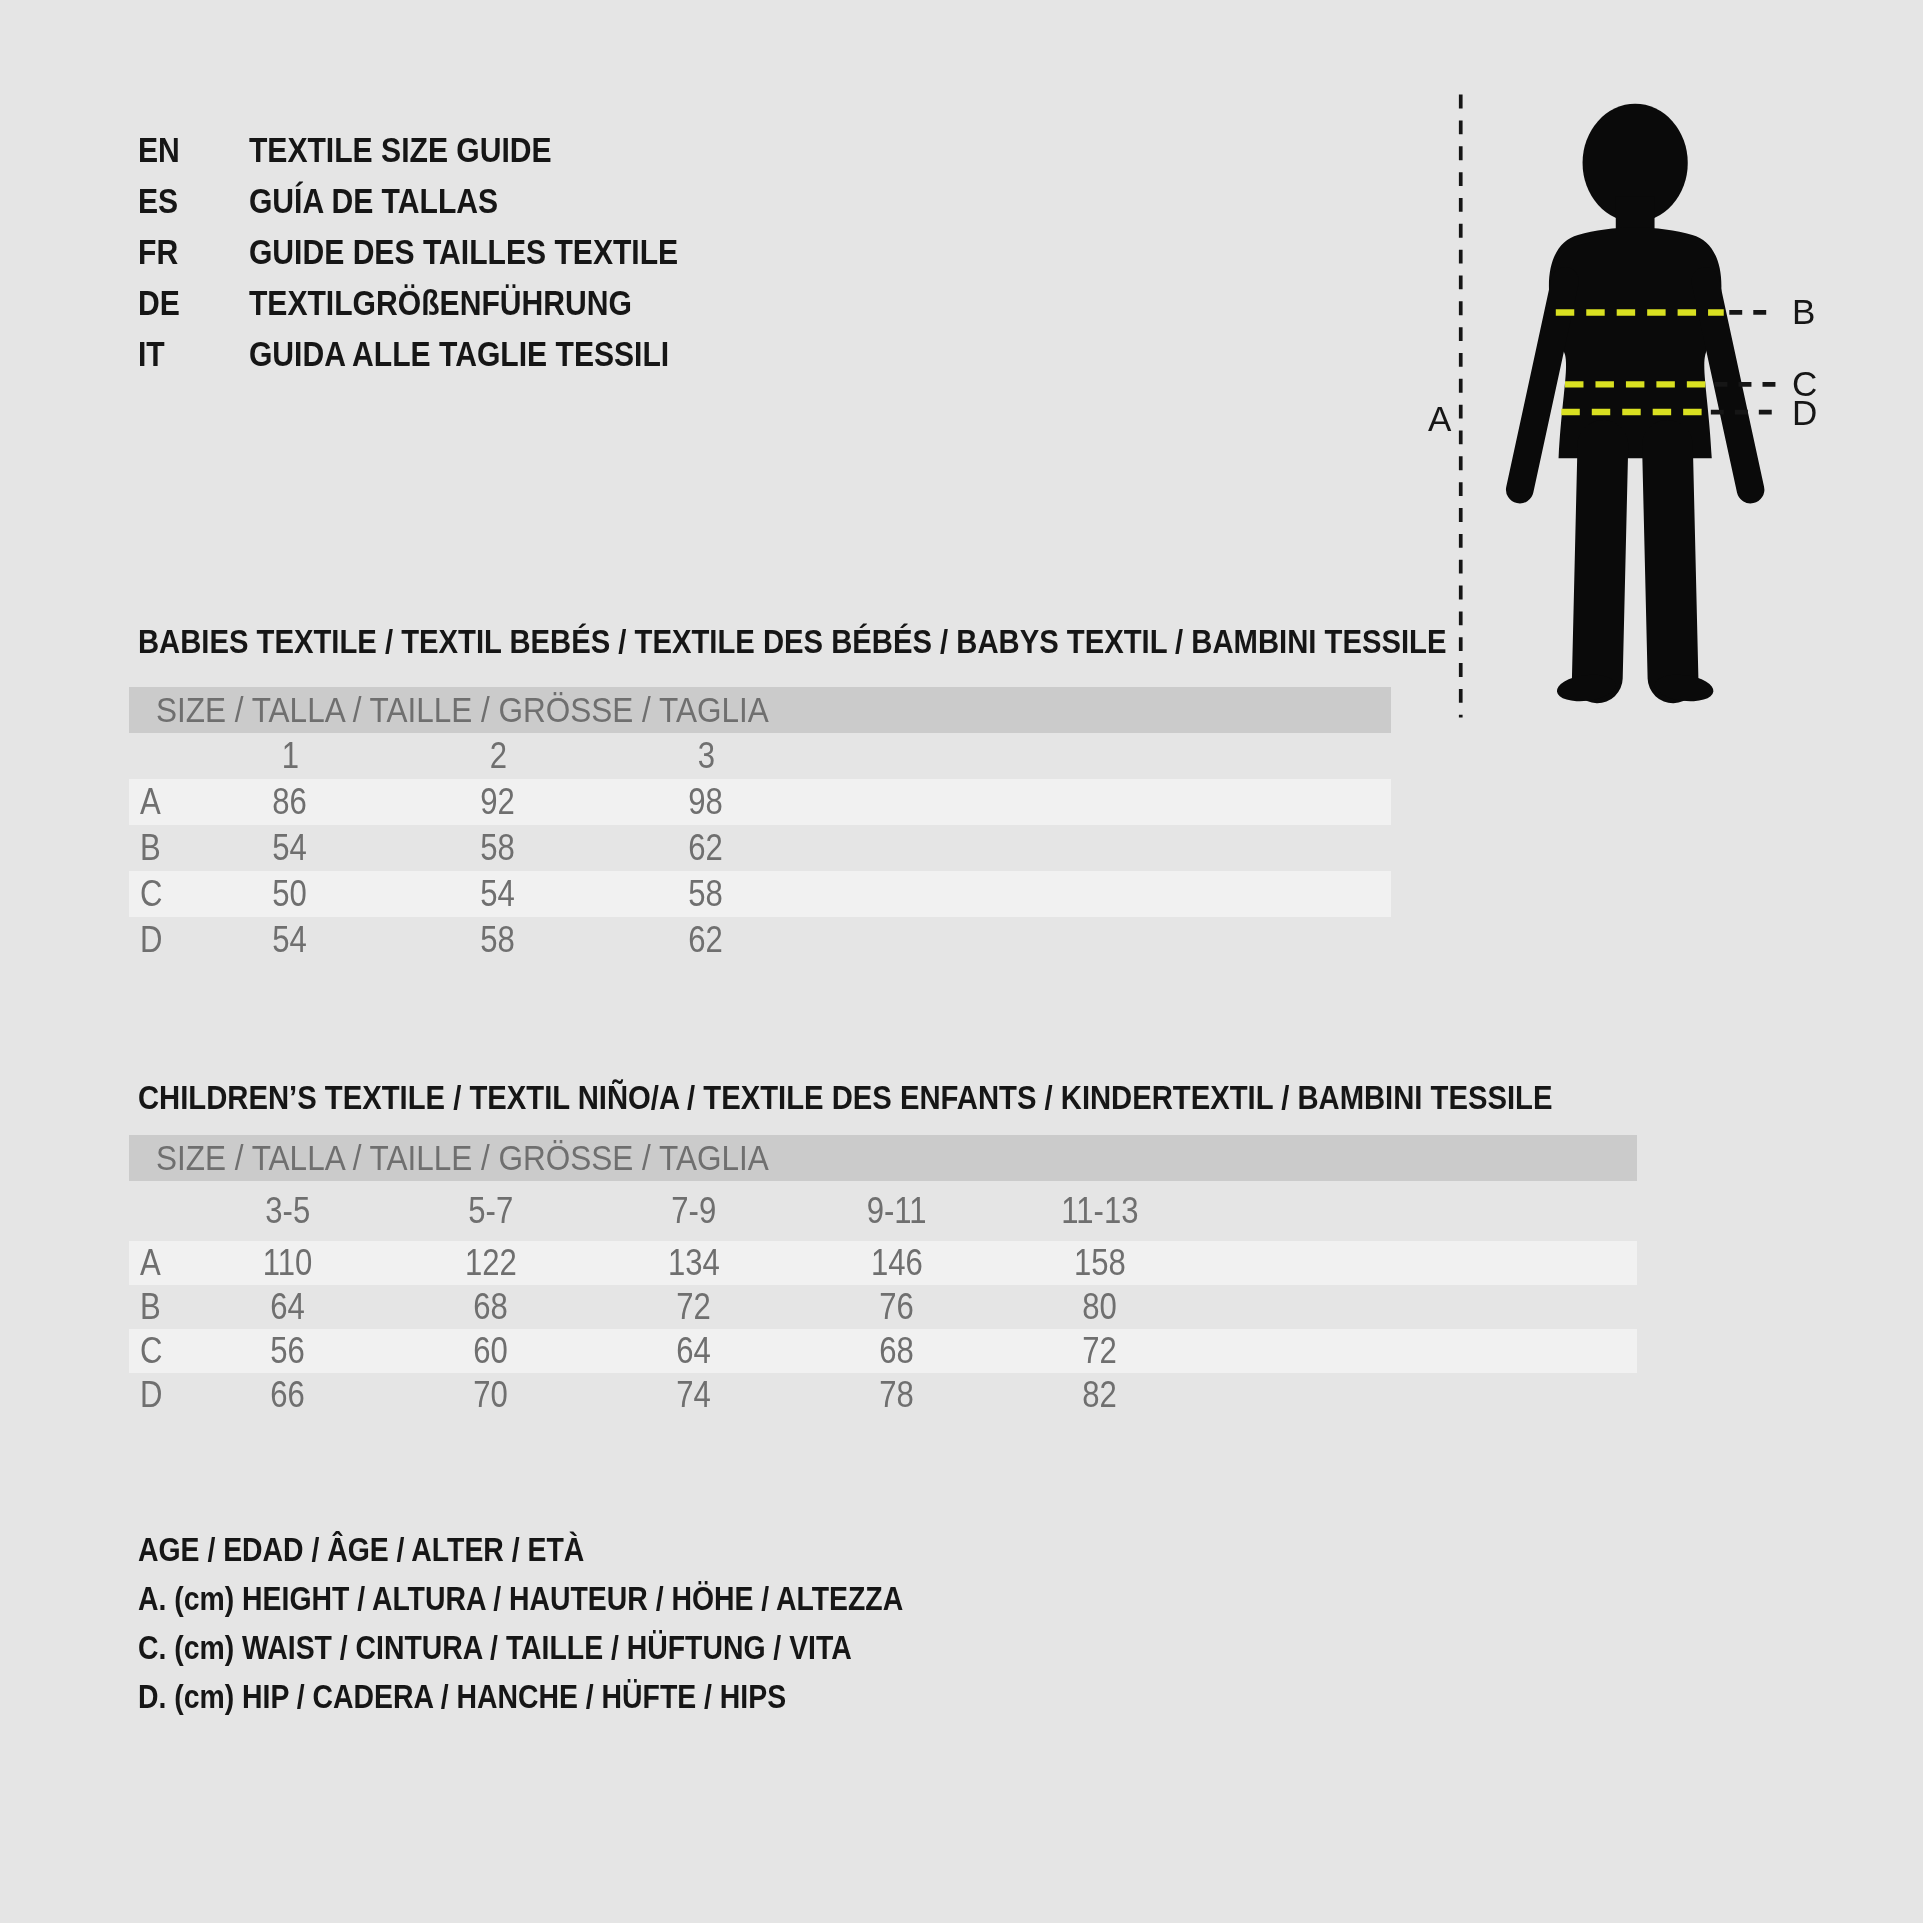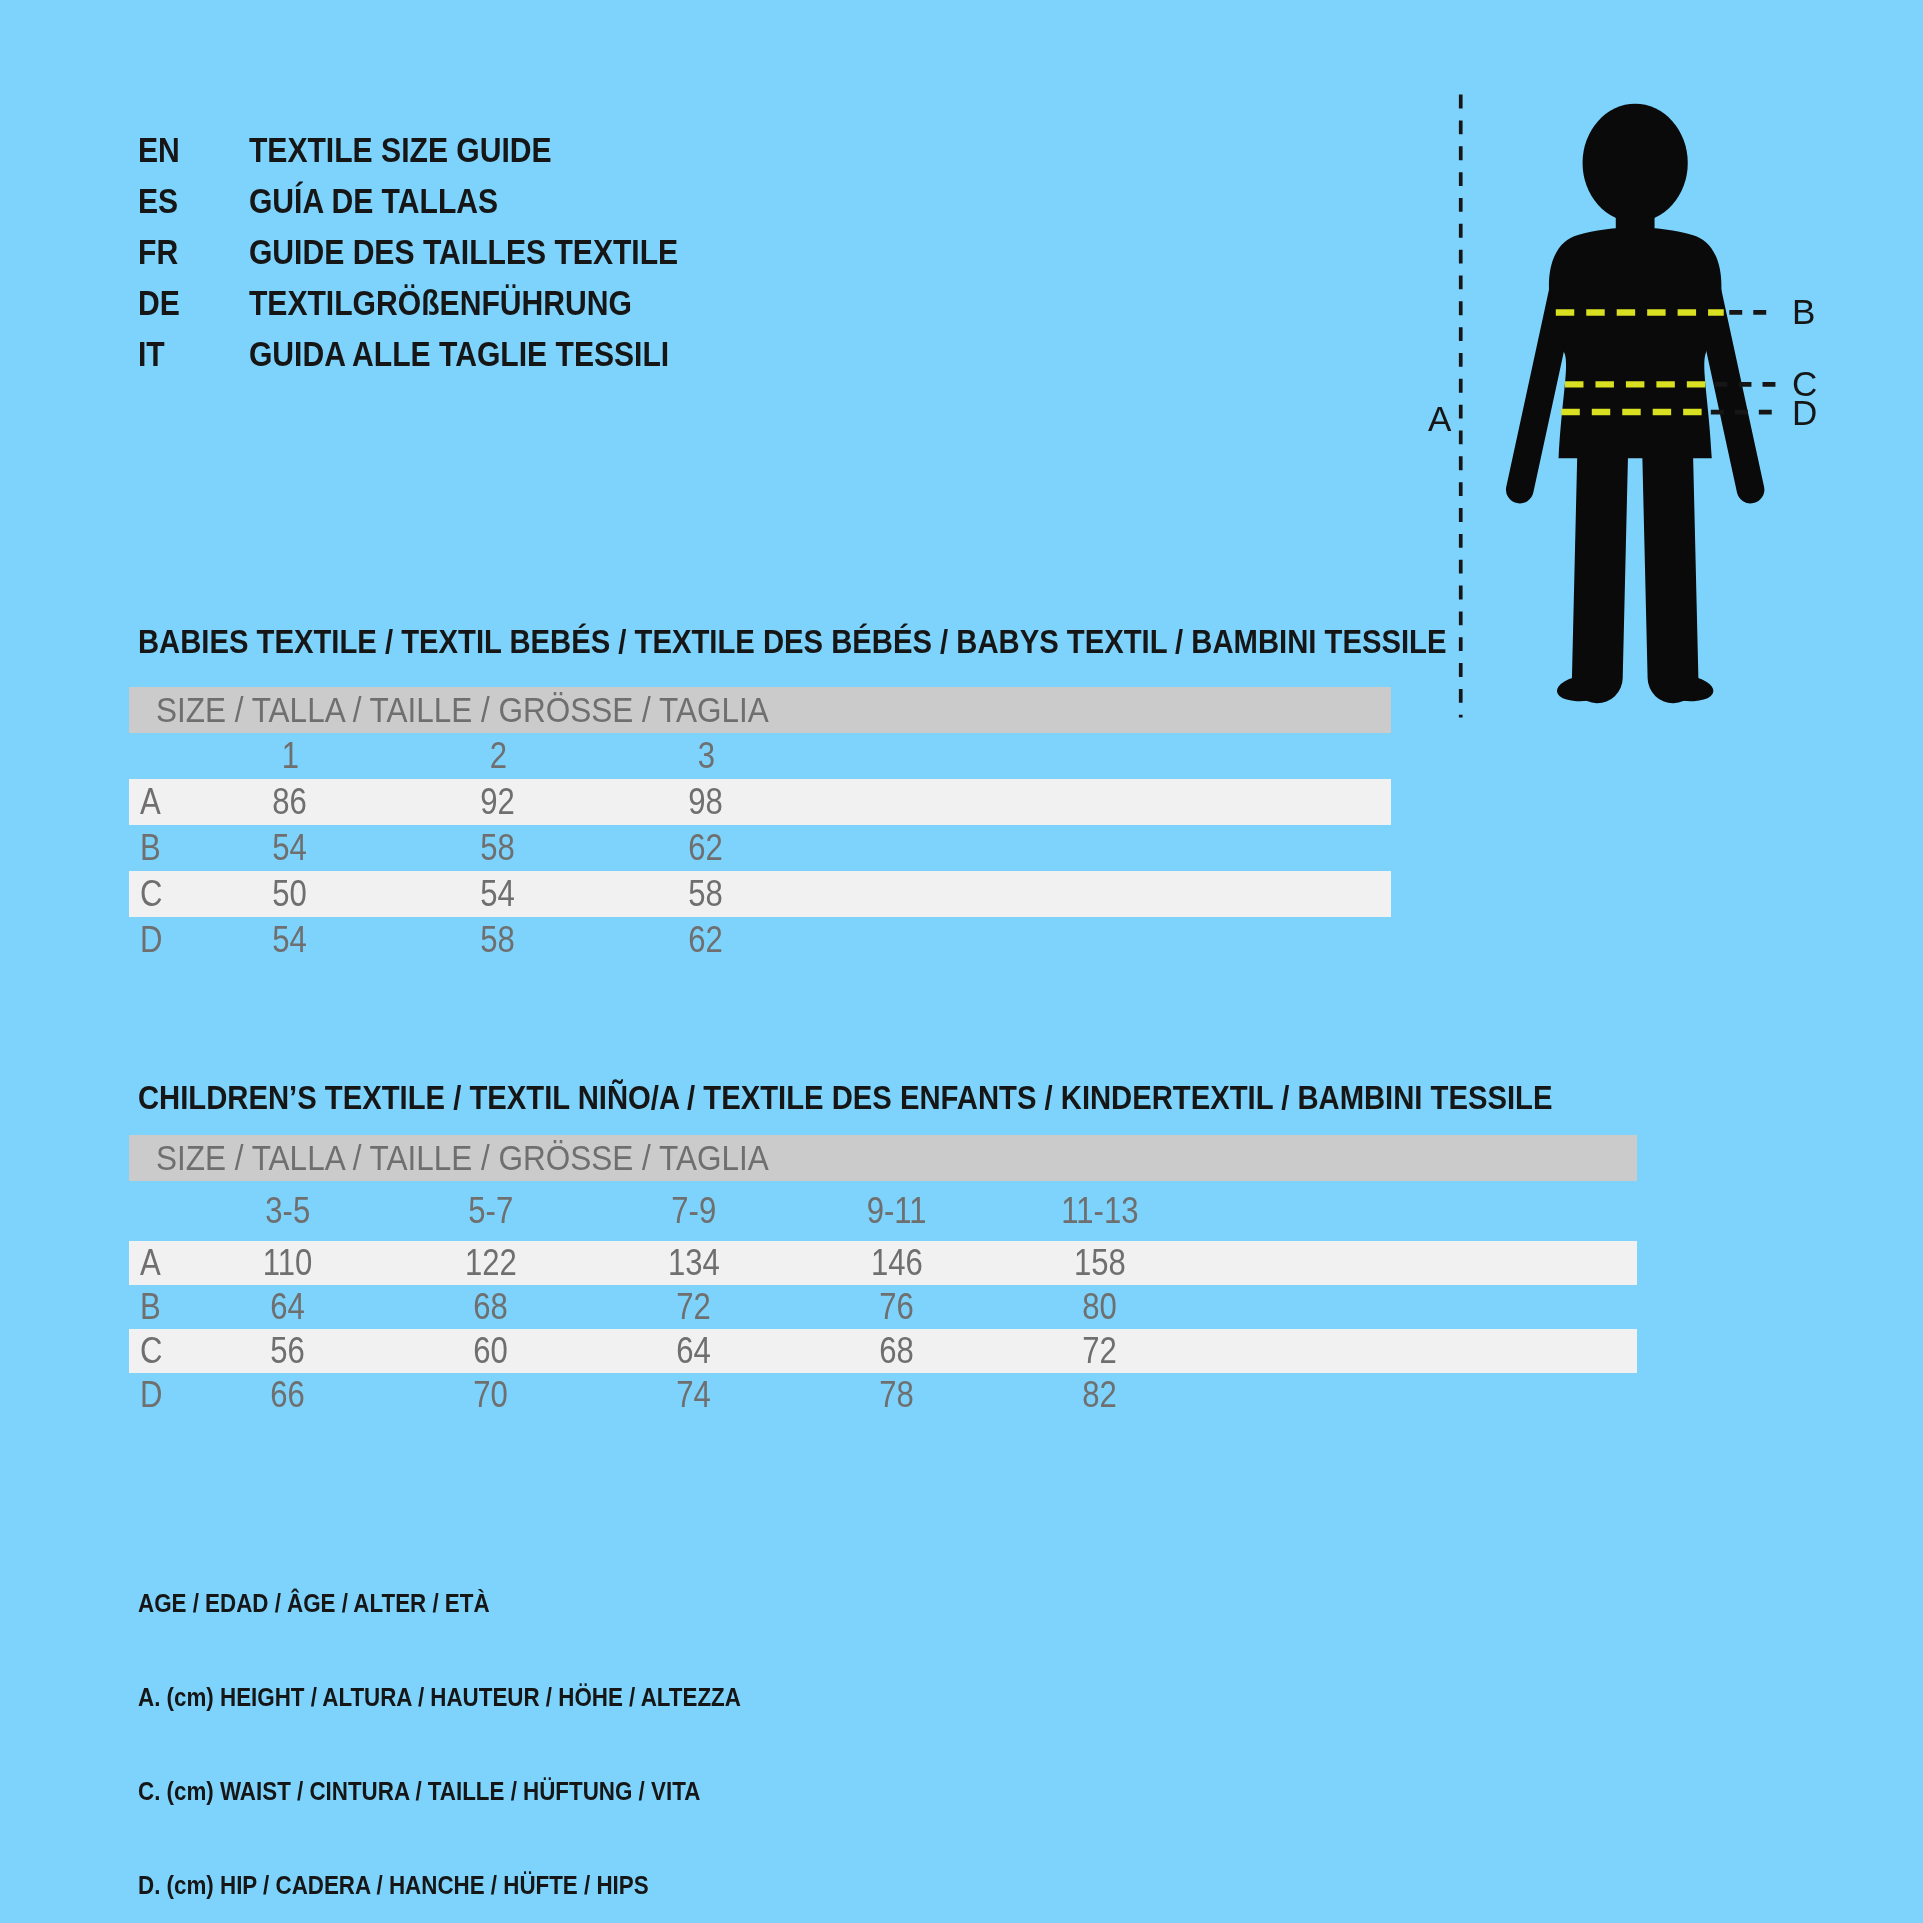--- a/index.html
+++ b/index.html
@@ -1,16 +1,16 @@
 <!DOCTYPE html>
 <html style="font-size:14.8px"><head>
 <meta charset="utf-8">
 <style>
   html,body{margin:0;padding:0;background:#fff;}
-  .page{position:relative;width:1923px;height:1923px;background:#7dd3fc;overflow:hidden;
+  .page{position:relative;width:1923px;height:1923px;background:#e5e5e5;overflow:hidden;
         font-family:"Liberation Sans",sans-serif;color:#161616;}
 
   
   .cond{display:inline-block;transform:scaleX(.86);transform-origin:0 50%;
         white-space:nowrap;font-weight:bold;color:#161616;}
 
   
   .lang-block{position:absolute;left:138px;top:124px;}
   .lang-row{display:flex;height:51px;align-items:center;font-size:35px;}
   .lang-code{display:inline-block;width:129px;}
@@ -23,21 +23,21 @@
   .t-bar{display:flex;align-items:center;padding-left:27px;font-size:35px;}
   .cbar{display:inline-block;transform:scaleX(.9);transform-origin:0 50%;white-space:nowrap;}
   .t-row{display:grid;align-items:center;}
   .cell{text-align:center;font-size:37px;}
   .rlabel{padding-left:11px;font-size:37px;}
   .cnum{display:inline-block;transform:scaleX(.84);transform-origin:50% 50%;}
   .clab{display:inline-block;transform:scaleX(.84);transform-origin:0 50%;}
 
   
   .legend{position:absolute;left:138px;top:1525px;}
-  .legend-line{height:49px;display:flex;align-items:flex-end;font-size:26px;margin-top:45px;}
+  .legend-line{height:49px;display:flex;align-items:center;font-size:33px;}
 
   
   .figure{position:absolute;left:1384px;top:78px;width:554px;height:646px;}
   .figlabel{font-size:38px;fill:#161616;font-family:"Liberation Sans",sans-serif;}
 </style>
 </head>
 <body>
 
 <div class="page">
 

